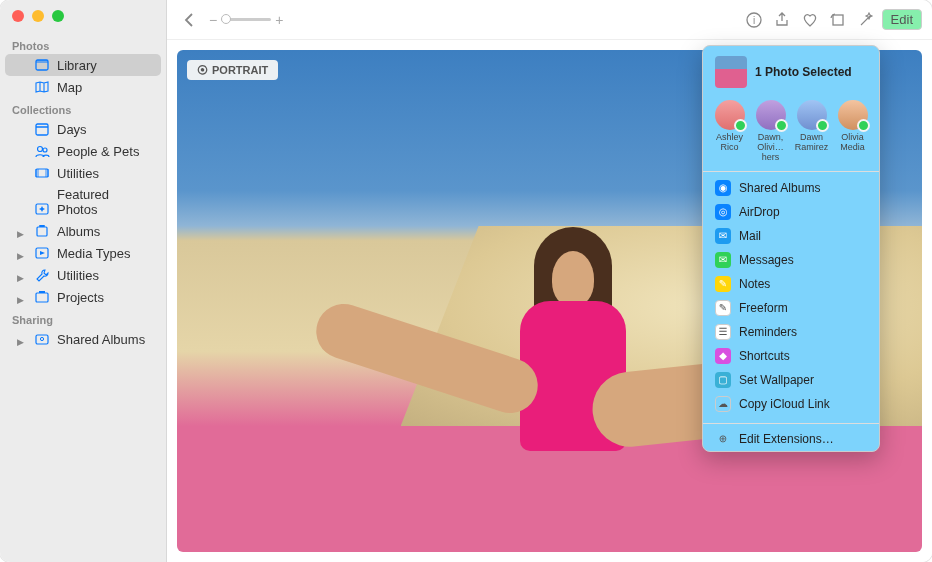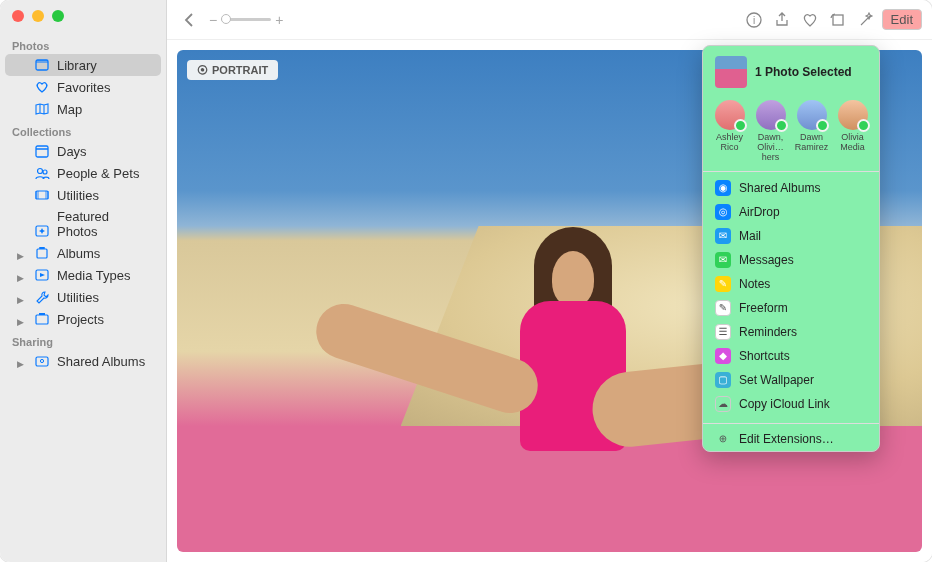--- a/index.html
+++ b/index.html
@@ -15,35 +15,35 @@
 .sb-item .icn { width: 16px; height: 16px; display: flex; align-items: center; justify-content: center; color: #0a7aff; flex-shrink: 0; }
 .sb-item .chev { width: 10px; color: #888; font-size: 9px; }
 .main { flex: 1; display: flex; flex-direction: column; background: #fff; position: relative; }
 .toolbar { height: 40px; display: flex; align-items: center; padding: 0 10px; border-bottom: 1px solid #eee; position: relative; }
 .tb-left { display: flex; align-items: center; gap: 8px; }
 .tb-btn { width: 24px; height: 24px; display: flex; align-items: center; justify-content: center; color: #888; cursor: default; border-radius: 4px; }
 .tb-center { position: absolute; left: 50%; transform: translateX(-50%); text-align: center; }
 .tb-title { font-size: 13px; font-weight: 600; color: #333; }
 .tb-sub { font-size: 10px; color: #888; }
 .tb-right { margin-left: auto; display: flex; align-items: center; gap: 4px; }
-.edit-btn { font-size: 13px; color: #555; padding: 2px 8px; border: 1px solid #ccc; border-radius: 4px; background: #fca5a5; }
+.edit-btn { font-size: 13px; color: #555; padding: 2px 8px; border: 1px solid #ccc; border-radius: 4px; background: #86efac; }
 .zoom { display: flex; align-items: center; gap: 4px; color: #aaa; font-size: 14px; }
 .zoom-track { width: 50px; height: 3px; background: #ccc; border-radius: 2px; position: relative; }
 .zoom-thumb { width: 10px; height: 10px; background: #fff; border: 1px solid #bbb; border-radius: 50%; position: absolute; left: 0; top: -4px; }
 .content { flex: 1; background: #fff; padding: 10px; position: relative; overflow: hidden; }
 .photo { width: 100%; height: 100%; border-radius: 6px; position: relative; overflow: hidden; background: linear-gradient(180deg, #3d7fc1 0%, #5a95cc 28%, #8fb5d6 35%, #d9c89a 38%, #e5d5a8 60%, #e16b98 75%, #e16b98 100%); }
 .rock { position: absolute; right: 0; top: 35%; width: 70%; height: 40%; background: radial-gradient(ellipse at 60% 40%, #f0e4bc 0%, #ddc994 60%, #c4b080 100%); clip-path: polygon(15% 0, 100% 0, 100% 100%, 0 100%); }
 .person { position: absolute; left: 45%; top: 38%; width: 120px; height: 260px; }
 .hair { position: absolute; top: -14px; left: 22px; width: 78px; height: 140px; background: #4a2f1e; border-radius: 42px 42px 20px 20px; }
 .face { position: absolute; top: 10px; left: 40px; width: 42px; height: 56px; background: #d6a77d; border-radius: 50% 50% 45% 45%; }
 .body { position: absolute; top: 60px; left: 8px; width: 106px; height: 150px; background: #e91e7a; border-radius: 30px 30px 10px 10px; }
 .arm-l { position: absolute; top: 90px; left: -200px; width: 230px; height: 55px; background: #d6a77d; border-radius: 40px; transform: rotate(18deg); }
 .arm-r { position: absolute; top: 120px; left: 80px; width: 280px; height: 75px; background: #d6a77d; border-radius: 50px; transform: rotate(-6deg); }
 .badge { position: absolute; top: 10px; left: 10px; background: rgba(245,245,245,0.95); padding: 4px 10px; border-radius: 4px; font-size: 11px; font-weight: 600; color: #555; display: flex; align-items: center; gap: 4px; }
-.share-pop { position: absolute; top: 45px; right: 52px; width: 178px; background: #86efac; border: 1px solid #ccc; border-radius: 8px; box-shadow: 0 8px 24px rgba(0,0,0,0.25); z-index: 10; font-size: 12px; overflow: hidden; }
+.share-pop { position: absolute; top: 45px; right: 52px; width: 178px; background: #7dd3fc; border: 1px solid #ccc; border-radius: 8px; box-shadow: 0 8px 24px rgba(0,0,0,0.25); z-index: 10; font-size: 12px; overflow: hidden; }
 .sp-head { display: flex; align-items: center; gap: 8px; padding: 10px 12px 8px 12px; }
 .sp-thumb { width: 32px; height: 32px; border-radius: 4px; background: linear-gradient(180deg, #6aa0d0 0 40%, #e06090 40% 100%); }
 .sp-title { font-size: 12px; font-weight: 700; color: #222; }
 .sp-contacts { display: flex; justify-content: space-around; padding: 4px 6px 8px 6px; border-bottom: 1px solid #ddd; }
 .contact { display: flex; flex-direction: column; align-items: center; width: 40px; }
 .avatar { width: 30px; height: 30px; border-radius: 50%; position: relative; }
 .avatar .dot { position: absolute; bottom: -2px; right: -2px; width: 13px; height: 13px; background: #30d158; border-radius: 50%; border: 2px solid #f3f3f3; display: flex; align-items: center; justify-content: center; }
 .cname { font-size: 9px; color: #444; text-align: center; margin-top: 3px; line-height: 1.1; }
 .sp-list { padding: 4px 0; }
 .sp-item { display: flex; align-items: center; gap: 8px; padding: 4px 12px; color: #222; cursor: default; }
@@ -73,29 +73,20 @@
               <rect x="2" y="3" width="12" height="10" rx="1.5" stroke="#0a7aff" stroke-width="1.3" fill="none"></rect>
               <rect x="2" y="3" width="12" height="3" fill="#0a7aff" opacity="0.5"></rect>
             </svg>
           </span>
           <span>Library</span>
         </div>
         <div class="sb-item">
           <span class="chev" style="visibility: hidden;"></span>
           <span class="icn">
             <svg width="16" height="16">
-              <path d="M8 13 C3 9 2 6 4.5 4 C6 3 8 5 8 5 C8 5 10 3 11.5 4 C14 6 13 9 8 13 Z" stroke="#0a7aff" stroke-width="1.3" fill="none"></path>
-            </svg>
-          </span>
-          <span>Favorites</span>
-        </div>
-        <div class="sb-item">
-          <span class="chev" style="visibility: hidden;"></span>
-          <span class="icn">
-            <svg width="16" height="16">
               <path d="M2 4 l4 -1 l4 1 l4 -1 v9 l-4 1 l-4 -1 l-4 1 z M6 3 v9 M10 4 v9" stroke="#0a7aff" stroke-width="1.1" fill="none"></path>
             </svg>
           </span>
           <span>Map</span>
         </div>
         <div class="sb-section">Collections</div>
         <div class="sb-item">
           <span class="chev" style="visibility: hidden;"></span>
           <span class="icn">
             <svg width="16" height="16">

